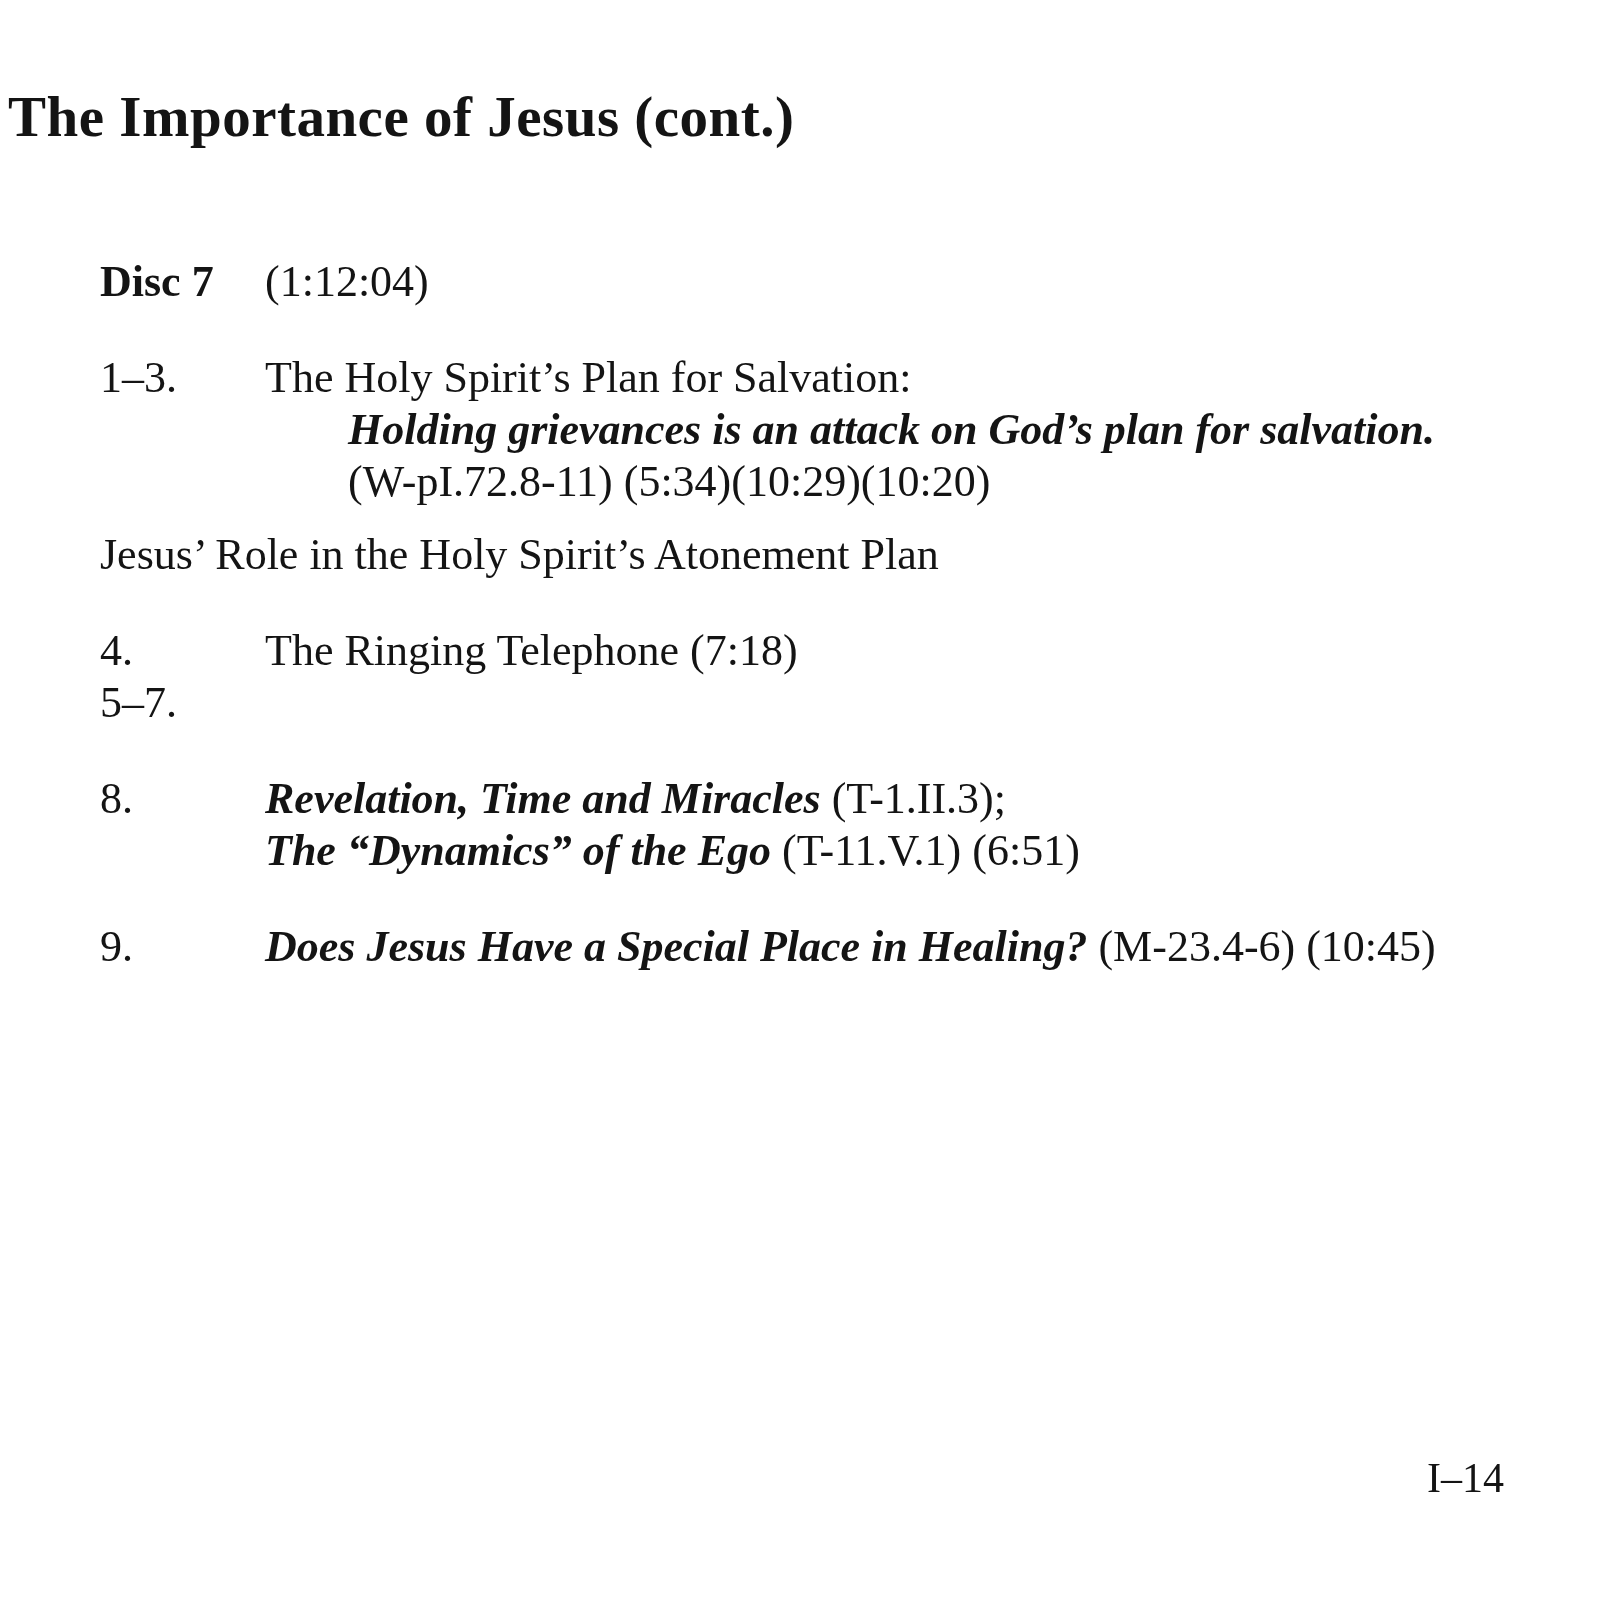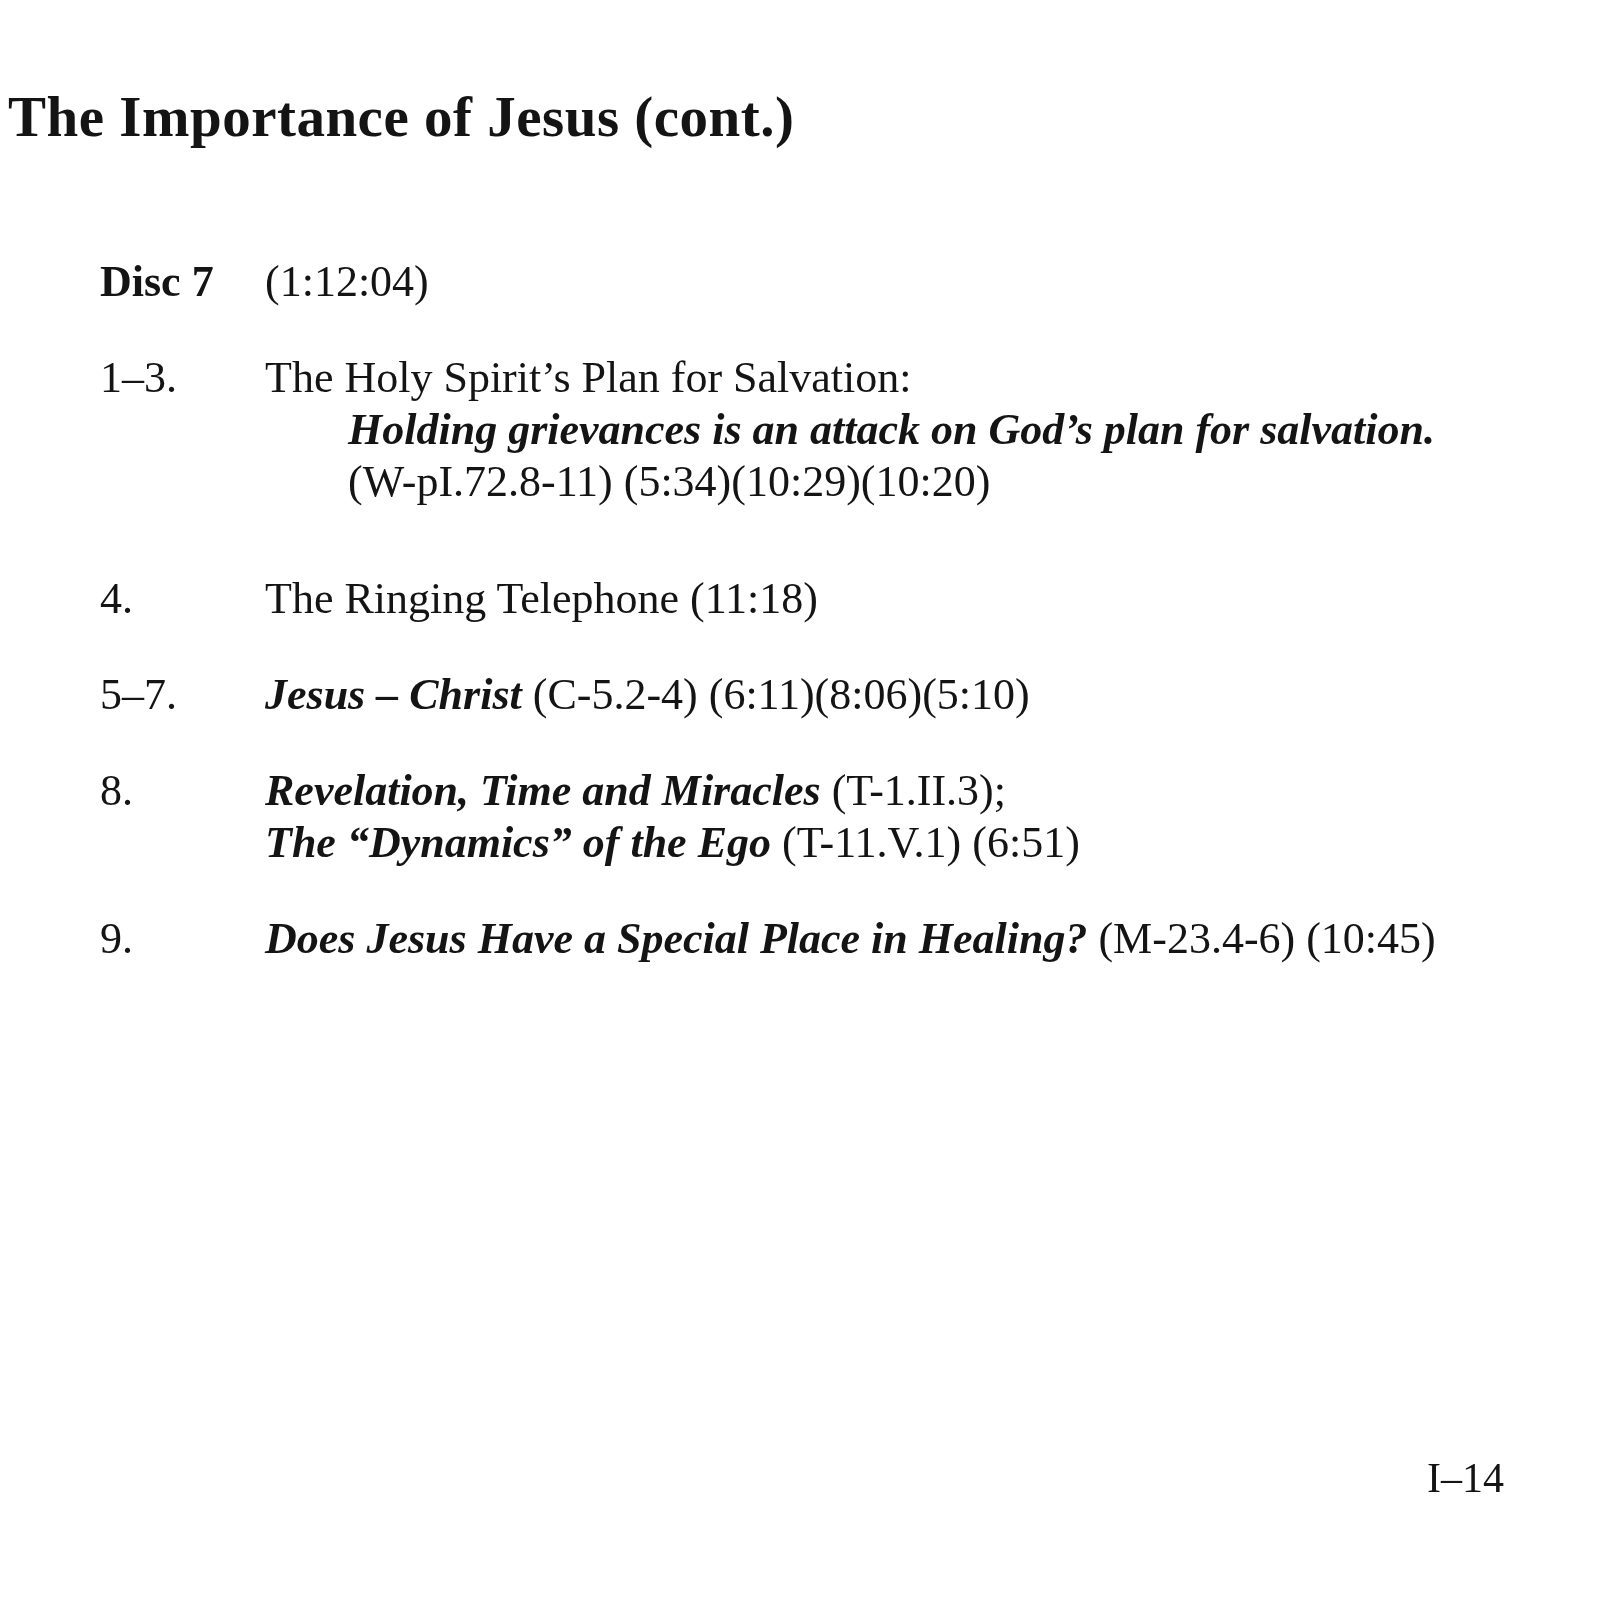--- a/index.html
+++ b/index.html
@@ -71,29 +71,29 @@
       <span class="num">1–3.</span>
       <span class="txt">The Holy Spirit’s Plan for Salvation:</span>
     </div>
 
     <div class="cont-2 it">Holding grievances is an attack on God’s plan for salvation.</div>
 
     <div class="cont-2">(W-pI.72.8-11) (5:34)(10:29)(10:20)</div>
 
     <div class="spacer"></div>
 
+    <div class="section-heading">Jesus’ Role in the Holy Spirit’s Atonement Plan</div>
 
     <div class="row">
       <span class="num">4.</span>
-      <span class="txt">The Ringing Telephone (11:18)</span>
+      <span class="txt">The Ringing Telephone (7:18)</span>
     </div>
 
     <div class="row">
       <span class="num">5–7.</span>
-      <span class="txt"><span class="it">Jesus – Christ</span><span> (C-5.2-4) (6:11)(8:06)(5:10)</span></span>
     </div>
 
     <div class="row">
       <span class="num">8.</span>
       <span class="txt"><span class="it">Revelation, Time and Miracles</span><span> (T-1.II.3);</span></span>
     </div>
 
     <div class="cont-1"><span class="it">The “Dynamics” of the Ego</span><span> (T-11.V.1) (6:51)</span></div>
 
     <div class="row">

